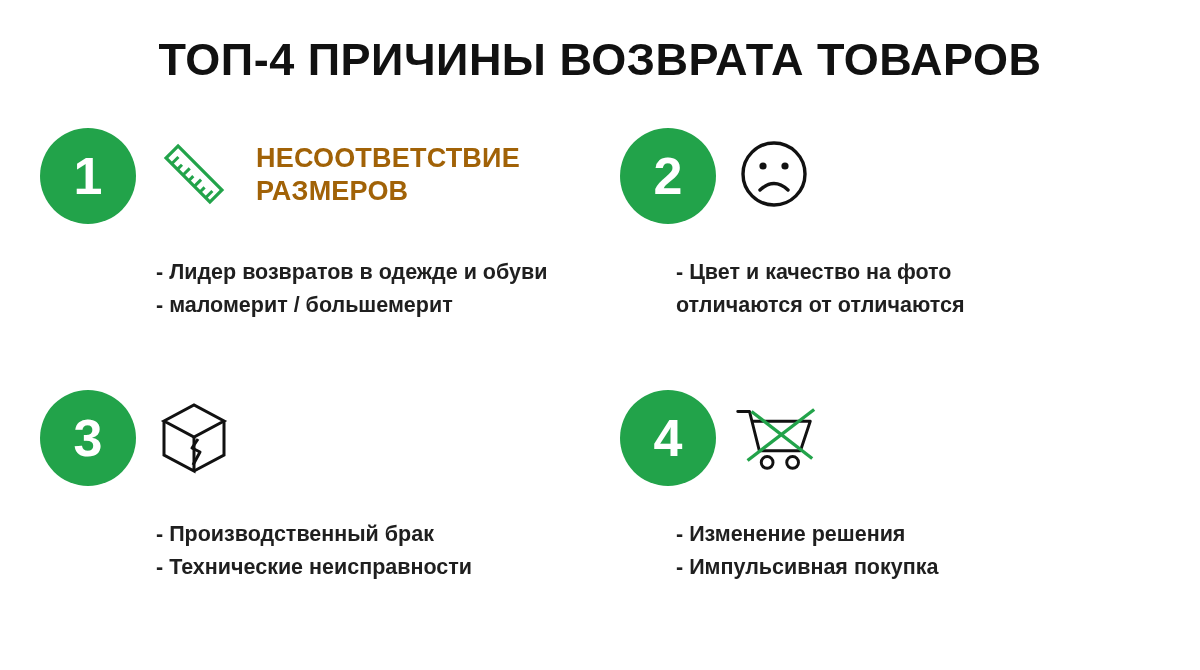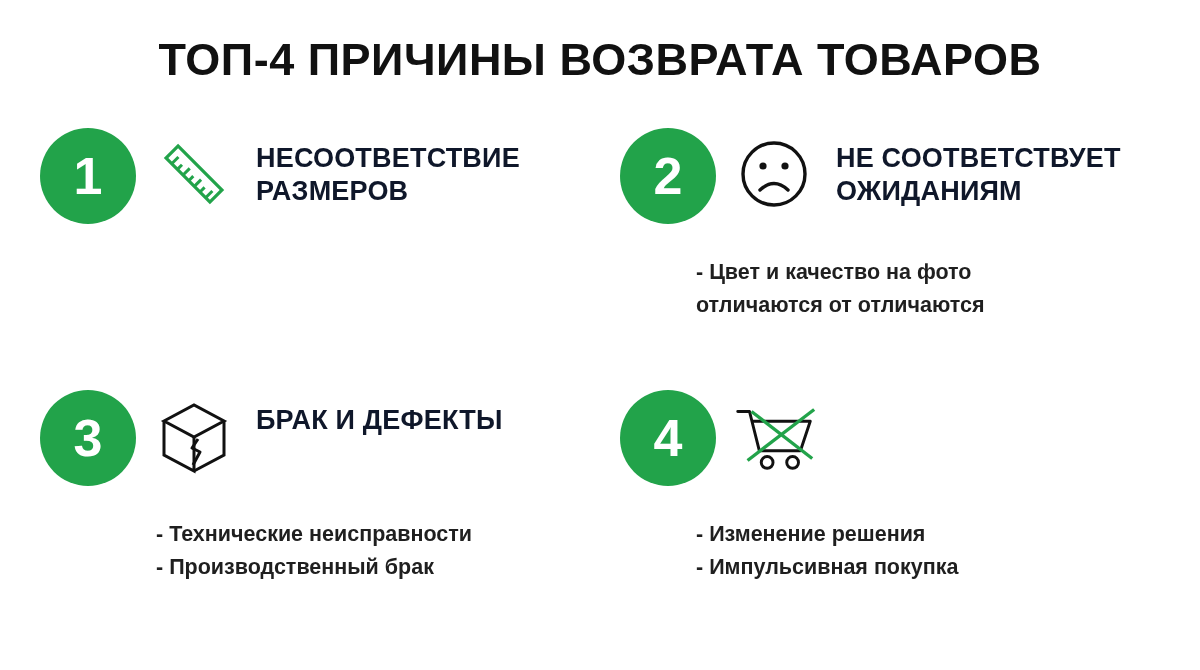--- a/index.html
+++ b/index.html
@@ -80,34 +80,34 @@
     justify-content: center;
     flex: 0 0 96px;
     margin-left: 10px;
   }
   .heading {
     margin-left: 14px;
     font-size: 27px;
     font-weight: bold;
     line-height: 1.24;
     letter-spacing: 0.2px;
-    color: #0f172a;
+    color: #a16207;
     padding-top: 16px;
     text-transform: uppercase;
   }
   .bullets {
     margin-top: 10px;
     margin-left: 116px;
     font-size: 21.5px;
     line-height: 1.52;
     font-weight: bold;
     color: #1f1f1f;
   }
   .cell.right .bullets {
-    margin-left: 76px;
+    margin-left: 56px;
   }
   .bullets div {
     white-space: nowrap;
   }
   .bottom-rule {
     position: absolute;
     left: 0;
     bottom: 0;
     width: 1200px;
     height: 6px;
@@ -136,57 +136,59 @@
               <line x1="30.5" y1="32" x2="40" y2="32" stroke="#22a34a" stroke-width="3"></line>
               <line x1="30.5" y1="40" x2="37" y2="40" stroke="#22a34a" stroke-width="3"></line>
               <line x1="30.5" y1="48" x2="40" y2="48" stroke="#22a34a" stroke-width="3"></line>
               <line x1="30.5" y1="56" x2="37" y2="56" stroke="#22a34a" stroke-width="3"></line>
               <line x1="30.5" y1="64" x2="40" y2="64" stroke="#22a34a" stroke-width="3"></line>
             </g>
           </svg>
         </div>
         <div class="heading">НЕСООТВЕТСТВИЕ РАЗМЕРОВ</div>
       </div>
+      <div class="bullets">
+        <div>- Лидер возвратов в одежде и обуви</div>
+        <div>- маломерит / большемерит</div>
+      </div>
     </div>
 
     <div class="cell right">
       <div class="head">
         <div class="badge">2</div>
         <div class="icon-wrap">
           <svg width="82" height="82" viewBox="0 0 82 82">
             <circle cx="41" cy="41" r="31" fill="none" stroke="#111111" stroke-width="3.4"></circle>
             <circle cx="30" cy="33" r="3.6" fill="#111111"></circle>
             <circle cx="52" cy="33" r="3.6" fill="#111111"></circle>
             <path d="M27 57 Q41 44 55 57" fill="none" stroke="#111111" stroke-width="3.4" stroke-linecap="round"></path>
           </svg>
         </div>
-        <div class="heading">НЕ СООТВЕТСТВУЕТ ОЖИДАНИЯМ</div>
       </div>
       <div class="bullets">
         <div>- Цвет и качество на фото</div>
         <div>отличаются от отличаются</div>
       </div>
     </div>
 
     <div class="cell">
       <div class="head">
         <div class="badge">3</div>
         <div class="icon-wrap">
           <svg width="92" height="82" viewBox="0 0 92 82">
             <polygon points="16,26 46,10 76,26 46,42" fill="none" stroke="#111111" stroke-width="3"></polygon>
             <polyline points="16,26 16,60 46,76 46,42" fill="none" stroke="#111111" stroke-width="3"></polyline>
             <polyline points="76,26 76,60 46,76" fill="none" stroke="#111111" stroke-width="3"></polyline>
             <path d="M50 44 L44 53 L52 57 L45 70" fill="none" stroke="#111111" stroke-width="3" stroke-linejoin="round"></path>
           </svg>
         </div>
-        <div class="heading">БРАК И ДЕФЕКТЫ</div>
-      </div>
-      <div class="bullets">
+      </div>
+      <div class="bullets">
+        <div>- Производственный брак</div>
         <div>- Технические неисправности</div>
-        <div>- Производственный брак</div>
       </div>
     </div>
 
     <div class="cell right">
       <div class="head">
         <div class="badge">4</div>
         <div class="icon-wrap">
           <svg width="98" height="82" viewBox="0 0 98 82">
             <polyline points="12,16 24,16 34,56 76,56" fill="none" stroke="#111111" stroke-width="3" stroke-linejoin="round" stroke-linecap="round"></polyline>
             <polyline points="26,26 86,26 76,56" fill="none" stroke="#111111" stroke-width="3" stroke-linejoin="round"></polyline>

